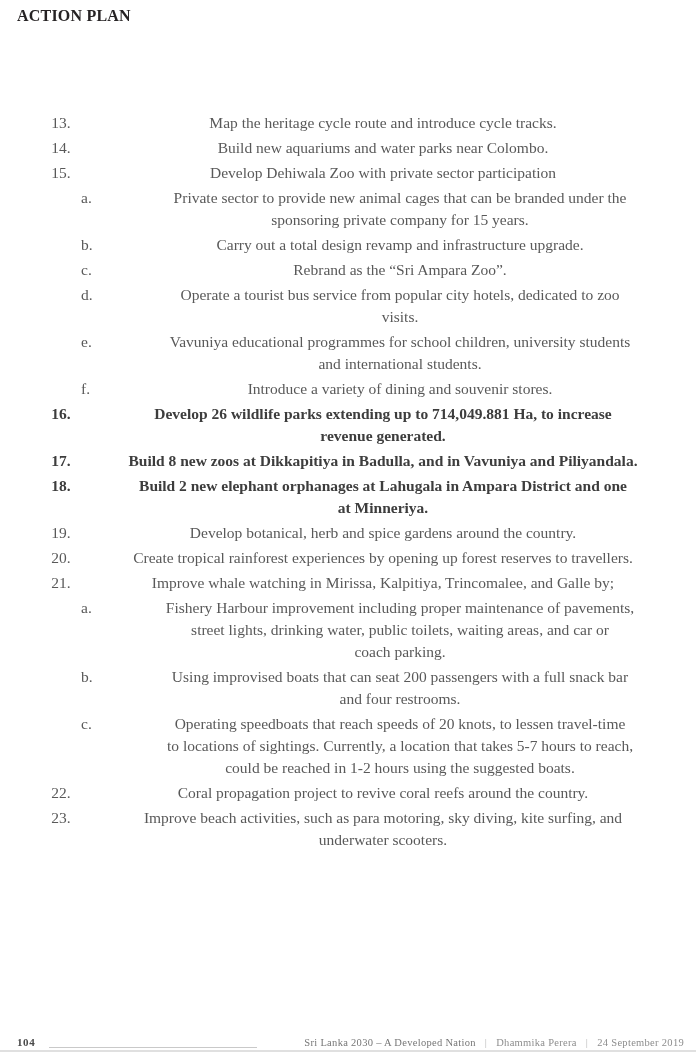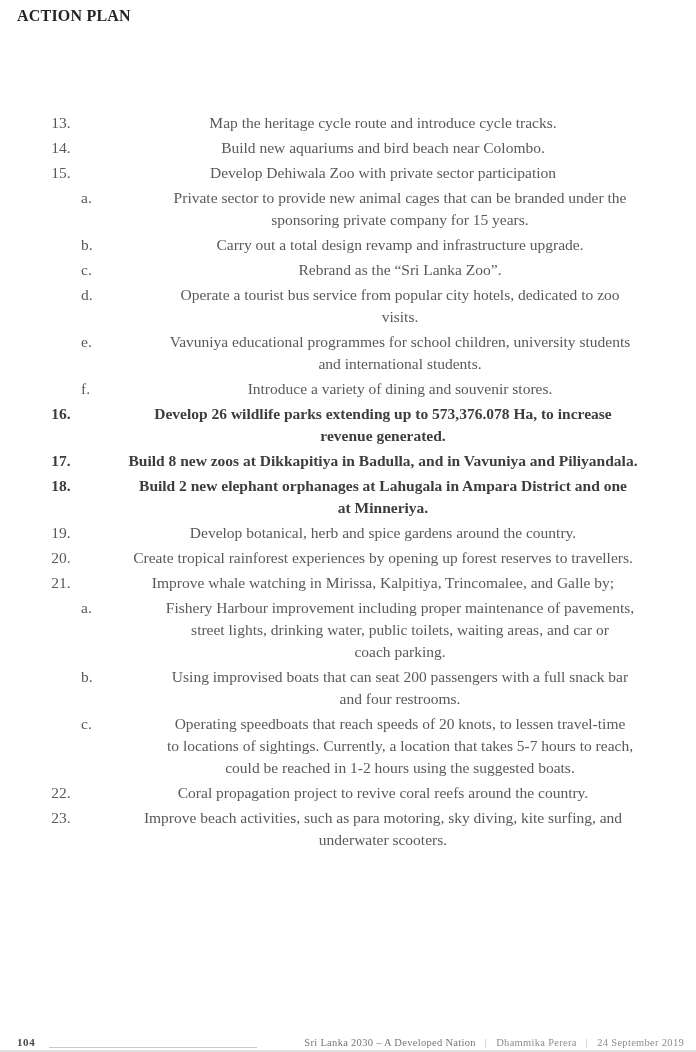--- a/index.html
+++ b/index.html
@@ -61,58 +61,58 @@
 
   <h1 class="page-title">ACTION PLAN</h1>
 
   <div class="action-list">
       <div class="item">
         <span class="num">13.</span>
         <span class="txt">Map the heritage cycle route and introduce cycle tracks.</span>
       </div>
       <div class="item">
         <span class="num">14.</span>
-        <span class="txt">Build new aquariums and bird beach near Colombo.</span>
+        <span class="txt">Build new aquariums and water parks near Colombo.</span>
       </div>
       <div class="item">
         <span class="num">15.</span>
         <span class="txt">Develop Dehiwala Zoo with private sector participation</span>
       </div>
       <div class="sublist">
         <div class="subitem">
           <span class="letter">a.</span>
           <span class="txt">Private sector to provide new animal cages that can be branded under the
 sponsoring private company for 15 years.</span>
         </div>
         <div class="subitem">
           <span class="letter">b.</span>
           <span class="txt">Carry out a total design revamp and infrastructure upgrade.</span>
         </div>
         <div class="subitem">
           <span class="letter">c.</span>
-          <span class="txt">Rebrand as the “Sri Lanka Zoo”.</span>
+          <span class="txt">Rebrand as the “Sri Ampara Zoo”.</span>
         </div>
         <div class="subitem">
           <span class="letter">d.</span>
           <span class="txt">Operate a tourist bus service from popular city hotels, dedicated to zoo
 visits.</span>
         </div>
         <div class="subitem">
           <span class="letter">e.</span>
           <span class="txt">Vavuniya educational programmes for school children, university students
 and international students.</span>
         </div>
         <div class="subitem">
           <span class="letter">f.</span>
           <span class="txt">Introduce a variety of dining and souvenir stores.</span>
         </div>
       </div>
       <div class="item bold">
         <span class="num">16.</span>
-        <span class="txt">Develop 26 wildlife parks extending up to 573,376.078 Ha, to increase
+        <span class="txt">Develop 26 wildlife parks extending up to 714,049.881 Ha, to increase
 revenue generated.</span>
       </div>
       <div class="item bold">
         <span class="num">17.</span>
         <span class="txt">Build 8 new zoos at Dikkapitiya in Badulla, and in Vavuniya and Piliyandala.</span>
       </div>
       <div class="item bold">
         <span class="num">18.</span>
         <span class="txt">Build 2 new elephant orphanages at Lahugala in Ampara District and one
 at Minneriya.</span>

